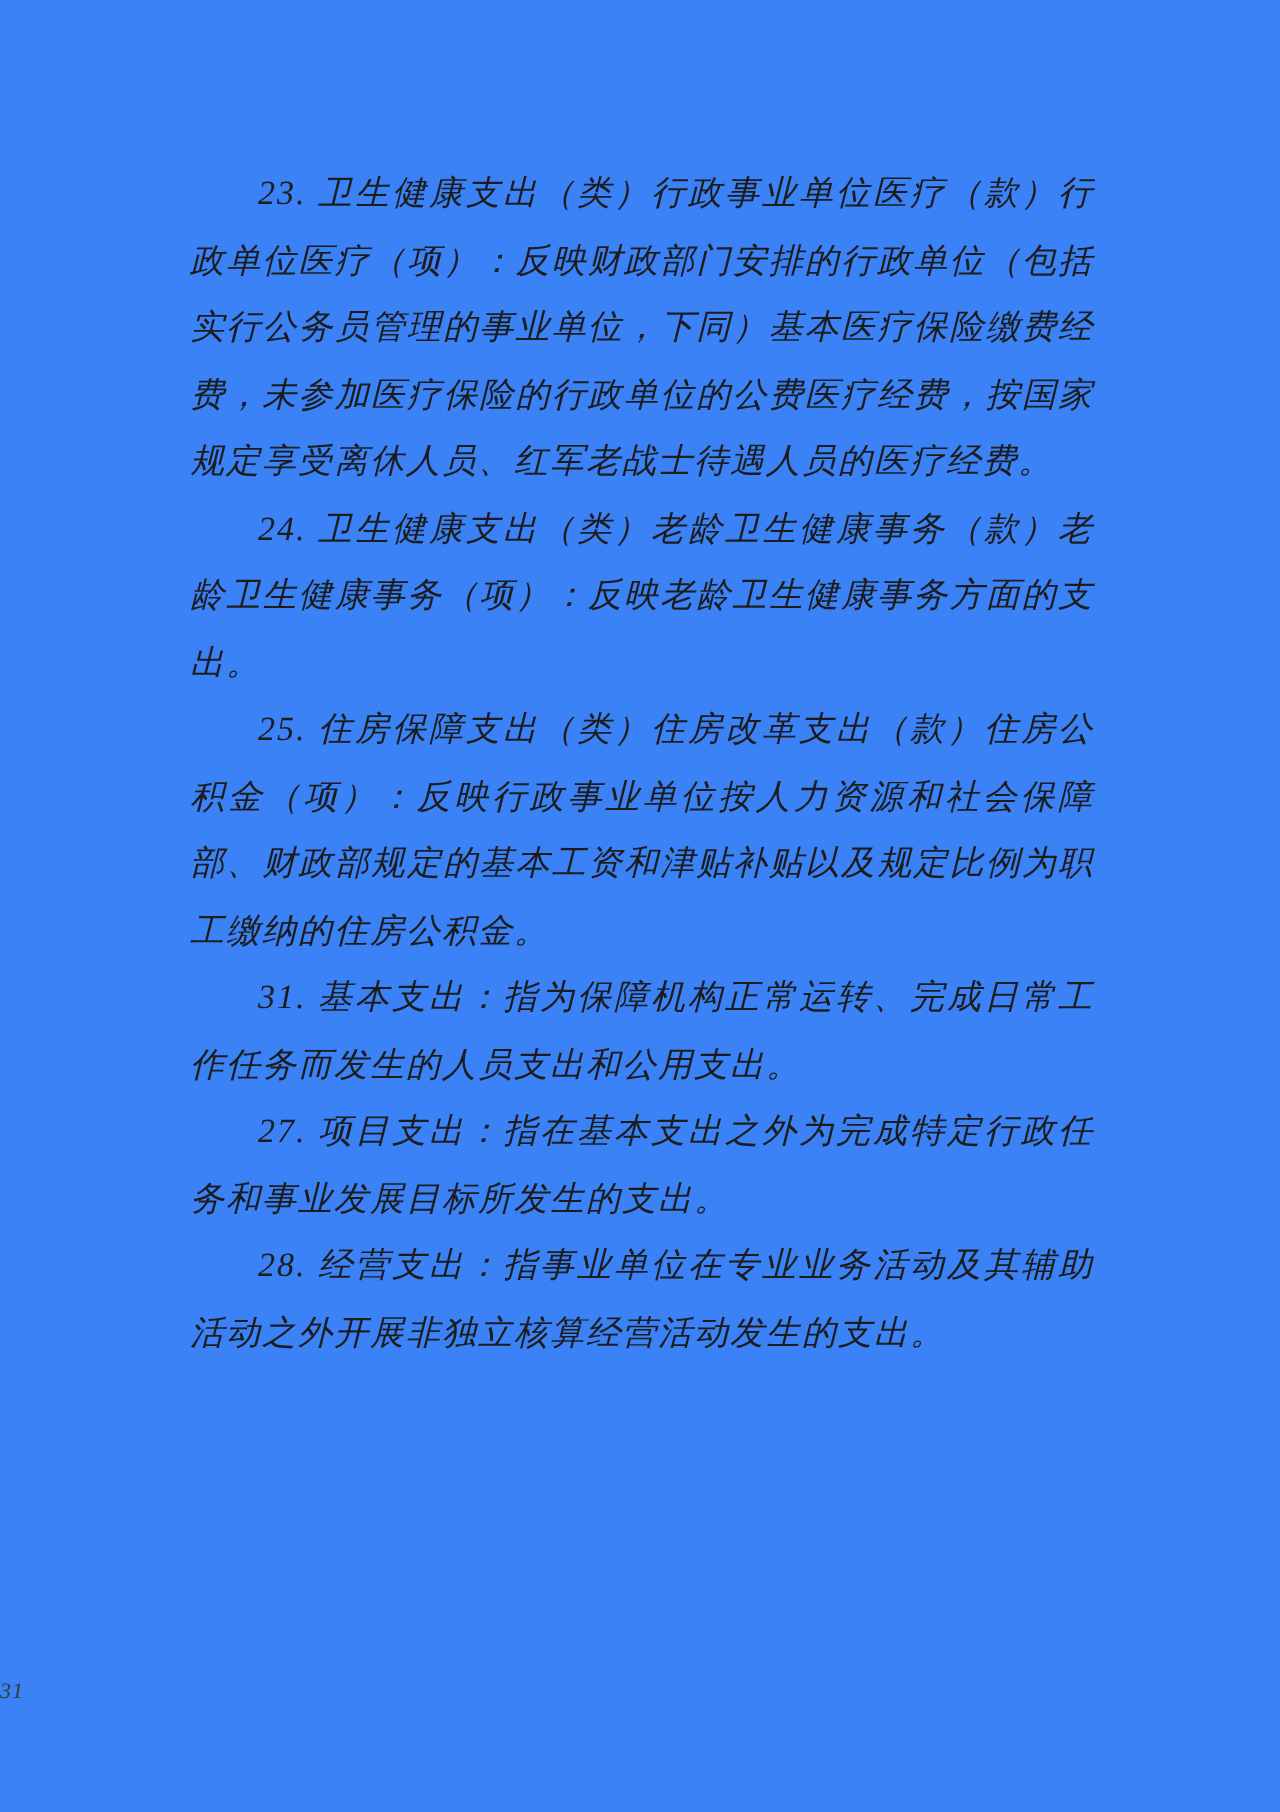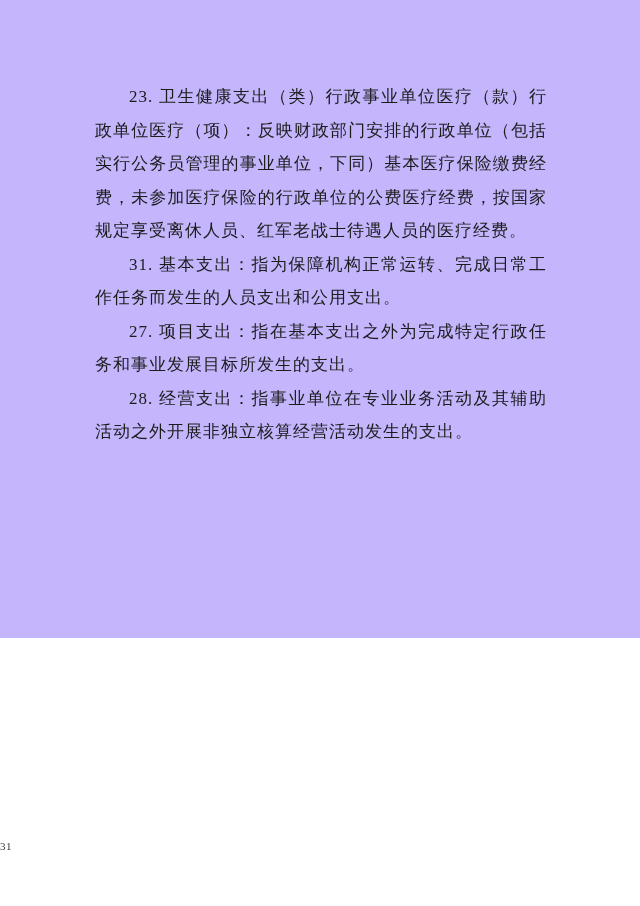--- a/index.html
+++ b/index.html
@@ -6,25 +6,26 @@
     margin: 0;
     padding: 0;
     background: #ffffff;
     width: 640px;
     height: 906px;
     overflow: hidden;
   }
   .page {
     position: relative;
     width: 640px;
-    height: 638px;
-    background: #c4b5fd;
+    height: 906px;
+    background: #3b82f6;
     font-family: "Liberation Serif", "DejaVu Serif", serif;
     color: #1c1c1c;
     box-sizing: border-box;
+    font-style: italic;
   }
   .content {
     position: absolute;
     top: 80px;
     left: 95px;
     width: 452px;
   }
   .content p {
     margin: 0;
     padding: 0;
@@ -47,18 +48,20 @@
     letter-spacing: 0.5px;
     font-family: "Liberation Serif", "DejaVu Serif", serif;
   }
 </style>
 </head>
 <body>
 
 <div class="page">
   <div class="content">
     <p>23. 卫生健康支出（类）行政事业单位医疗（款）行政单位医疗（项）：反映财政部门安排的行政单位（包括实行公务员管理的事业单位，下同）基本医疗保险缴费经费，未参加医疗保险的行政单位的公费医疗经费，按国家规定享受离休人员、红军老战士待遇人员的医疗经费。</p>
+    <p>24. 卫生健康支出（类）老龄卫生健康事务（款）老龄卫生健康事务（项）：反映老龄卫生健康事务方面的支出。</p>
+    <p>25. 住房保障支出（类）住房改革支出（款）住房公积金（项）：反映行政事业单位按人力资源和社会保障部、财政部规定的基本工资和津贴补贴以及规定比例为职工缴纳的住房公积金。</p>
     <p>31. 基本支出：指为保障机构正常运转、完成日常工作任务而发生的人员支出和公用支出。</p>
     <p>27. 项目支出：指在基本支出之外为完成特定行政任务和事业发展目标所发生的支出。</p>
     <p>28. 经营支出：指事业单位在专业业务活动及其辅助活动之外开展非独立核算经营活动发生的支出。</p>
   </div>
   <div class="page-footer">31</div>
 </div>
 
 </body></html>

